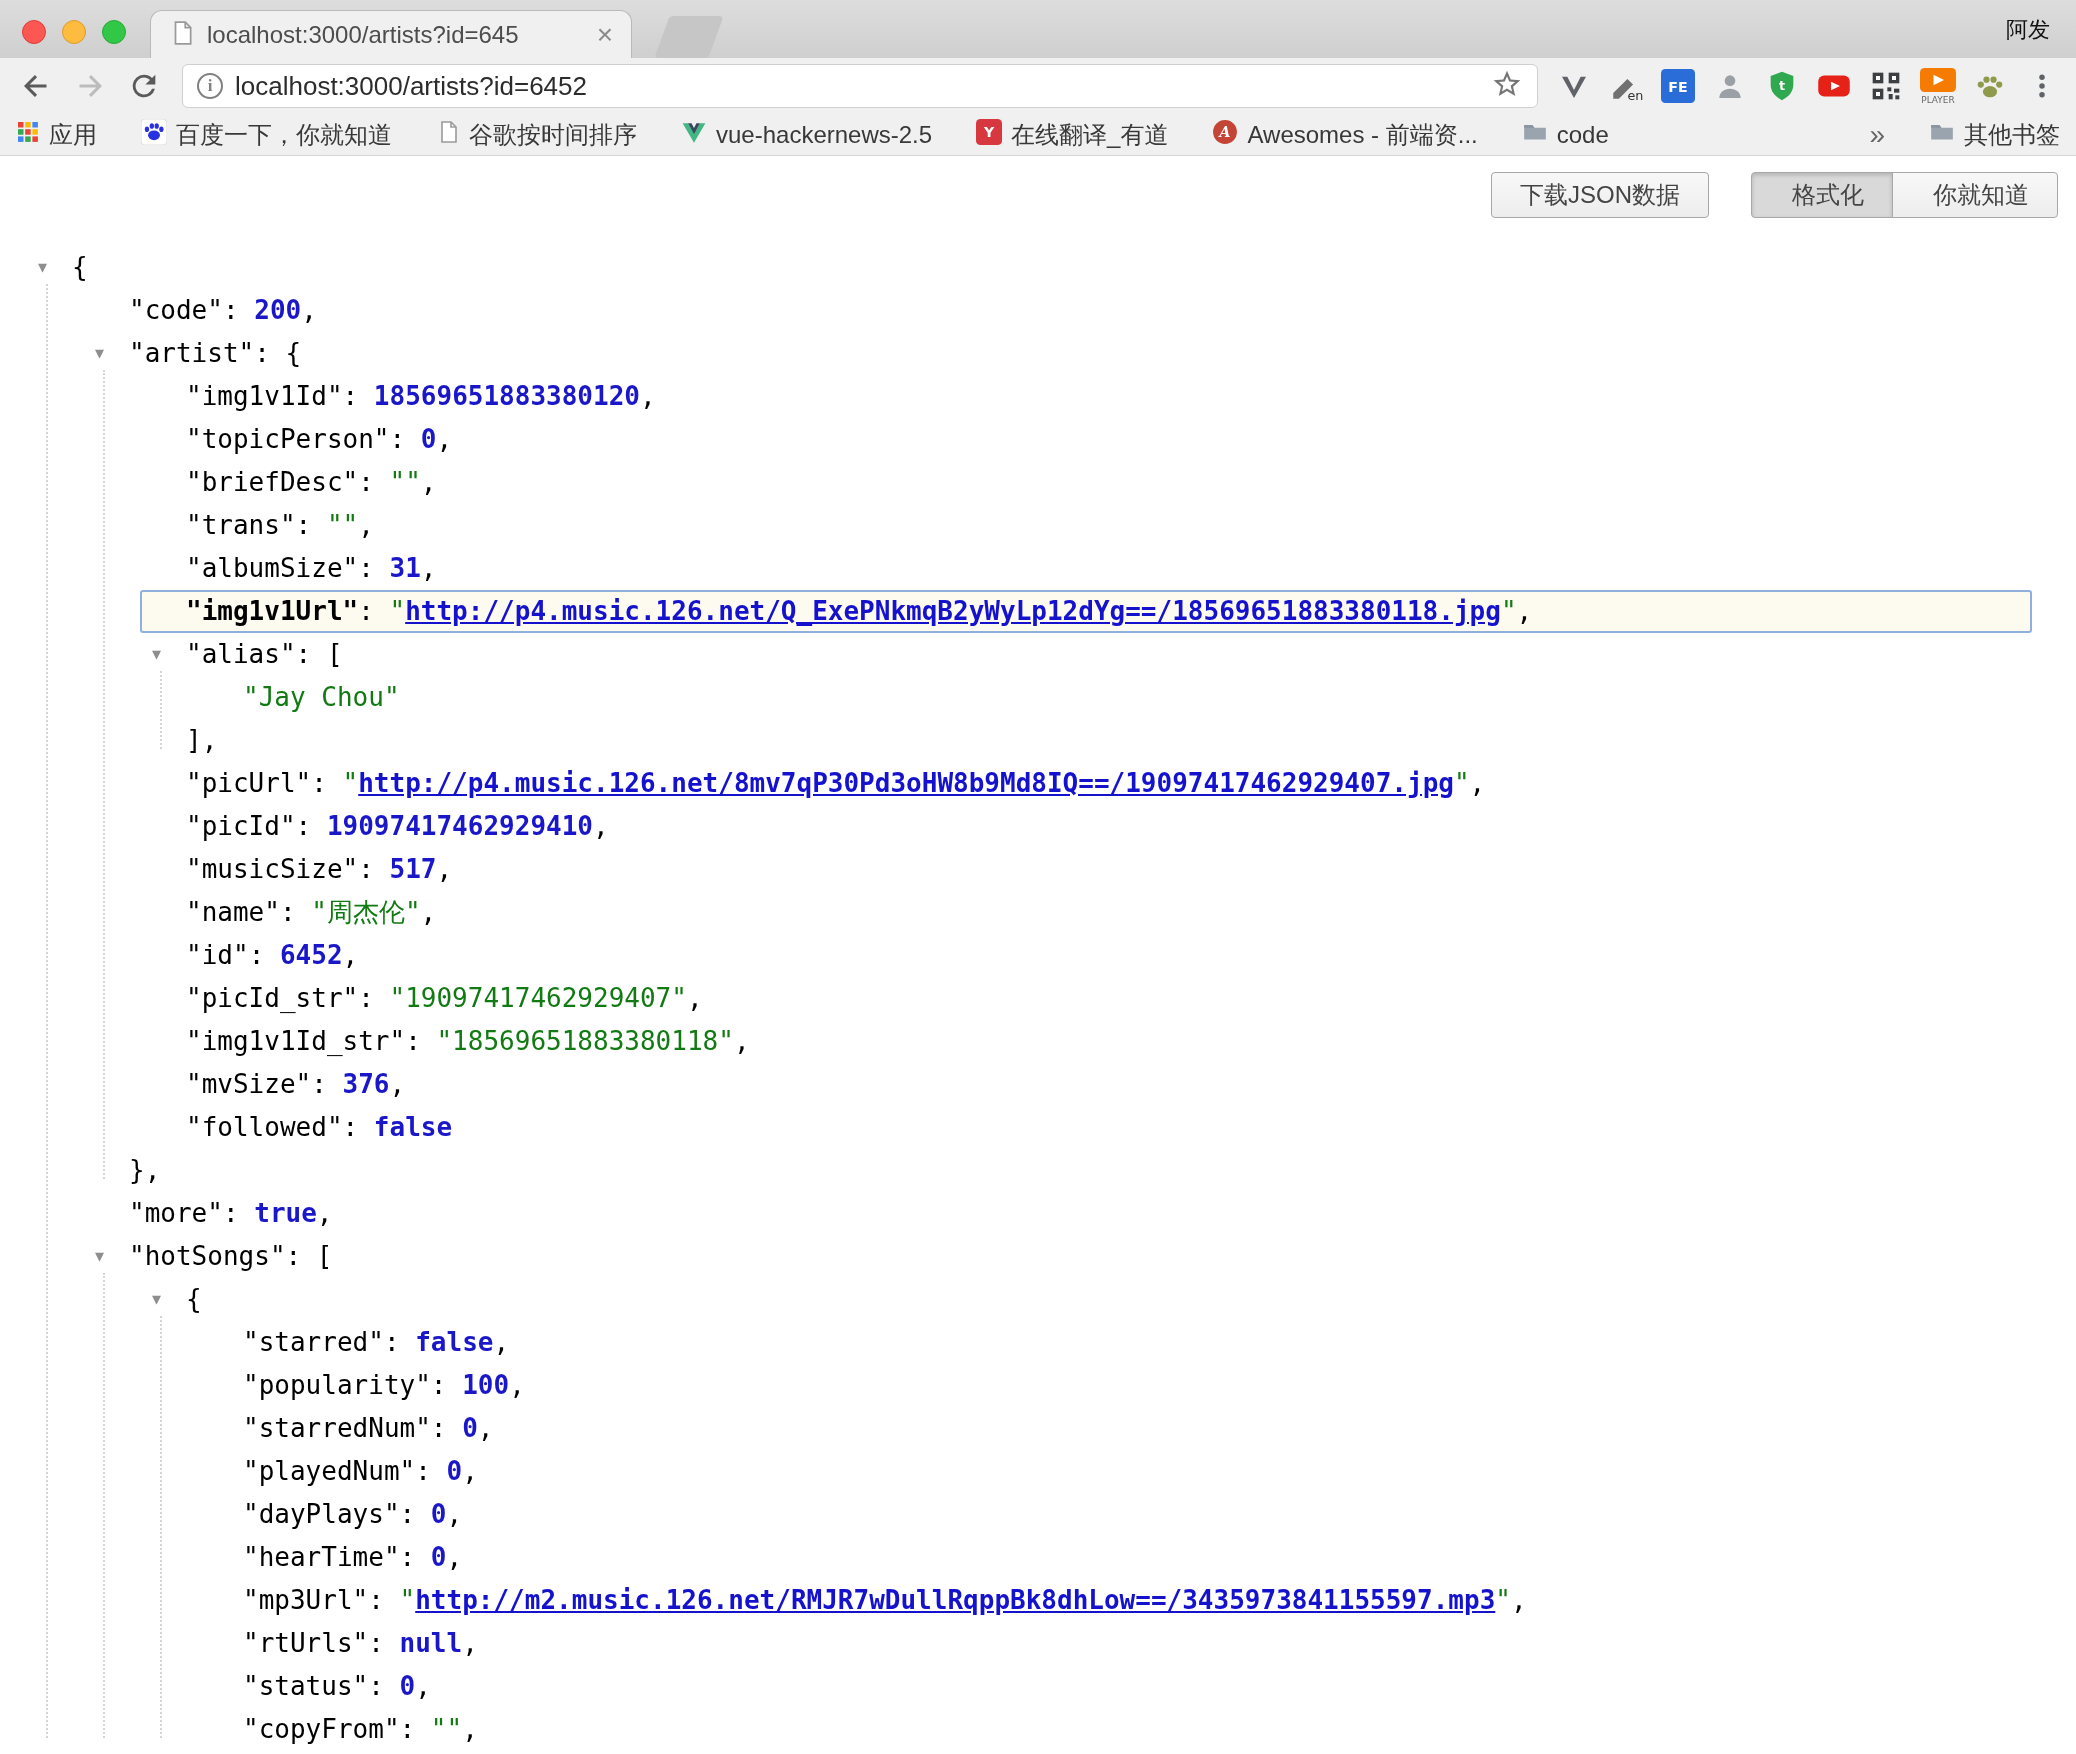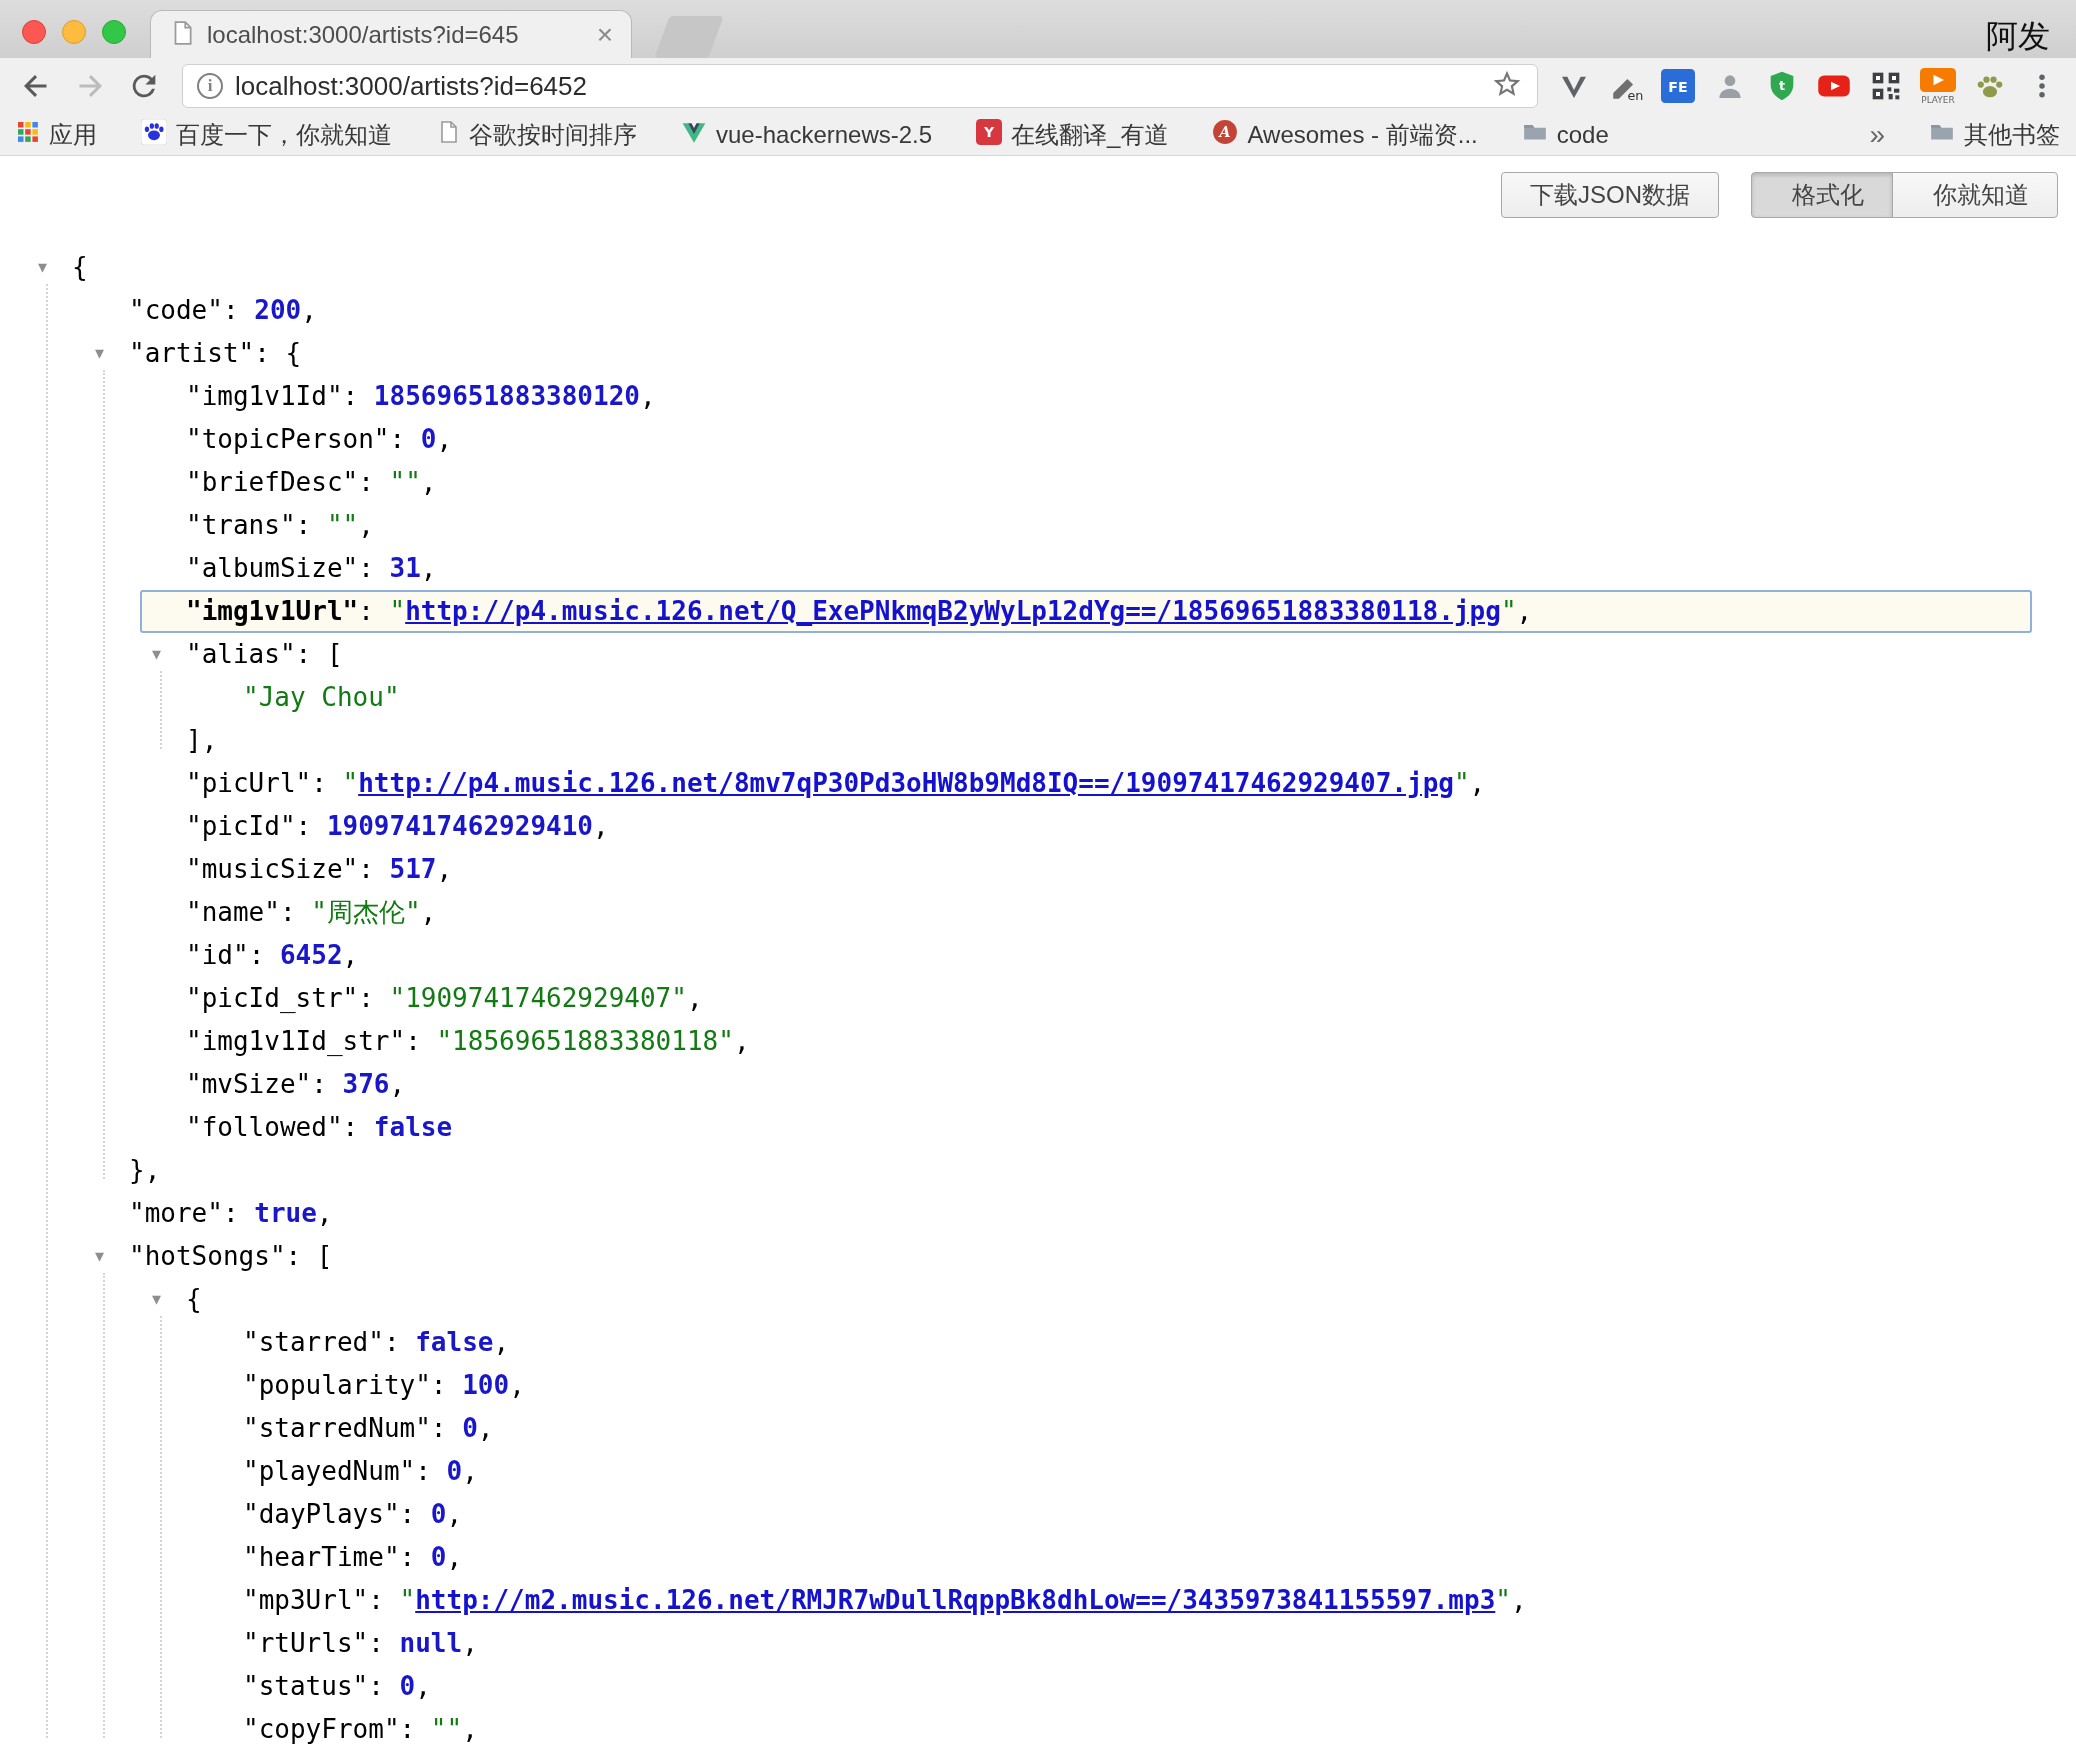--- a/index.html
+++ b/index.html
@@ -13,21 +13,21 @@
   .light.red    { background:#fc5753; border:1px solid #df3e37; }
   .light.yellow { background:#fdbc40; border:1px solid #de9c28; }
   .light.green  { background:#33c748; border:1px solid #27aa35; }
   .tab { position:absolute; left:150px; top:10px; width:482px; height:48px;
     background:#f0f0f0; border:1px solid #b9b9b9; border-bottom:none;
     border-radius:12px 12px 0 0; display:flex; align-items:center; padding:0 18px; gap:12px; }
   .tab-title { flex:1; font-size:24px; color:#4d4d4d; white-space:nowrap; overflow:hidden; }
   .tab-close { font-size:28px; color:#8a8a8a; line-height:1; cursor:pointer; }
   .newtab { position:absolute; left:662px; top:16px; width:54px; height:42px;
     background:#c6c6c6; transform:skewX(-20deg); border-radius:4px; }
-  .profile { position:absolute; right:26px; top:15px; font-size:32px; color:#111; }
+  .profile { position:absolute; right:26px; top:15px; font-size:22px; color:#111; }
 
   
   .navbar { height:56px; background:#f0f0f0; display:flex; align-items:center; padding:0 14px; gap:10px; }
   .navbtn { width:44px; height:44px; display:flex; align-items:center; justify-content:center; border-radius:50%; }
   .urlbar { flex:1; height:44px; background:#fff; border:1px solid #cfcfcf; border-radius:6px;
     display:flex; align-items:center; padding:0 14px; gap:12px; margin:0 6px; }
   .info-ic { width:26px; height:26px; border:2px solid #808080; border-radius:50%;
     color:#808080; font-size:17px; font-weight:bold; display:flex; align-items:center; justify-content:center;
     font-family:"Liberation Serif",serif; flex:0 0 auto; }
   .url-text { flex:1; font-size:26px; color:#2c2c2c; white-space:nowrap; overflow:hidden; }
@@ -36,21 +36,21 @@
 
   
   .bookmarks { height:42px; background:#f0f0f0; border-bottom:1px solid #d6d6d6;
     display:flex; align-items:center; padding:0 16px; gap:44px; }
   .bm { display:flex; align-items:center; gap:9px; font-size:24px; color:#383838; white-space:nowrap; cursor:pointer; }
   .bm-spacer { flex:1; }
   .bm-chevron { font-size:28px; color:#666; cursor:pointer; }
 
   
   .content { background:#fff; }
-  .toolbar { display:flex; justify-content:flex-end; align-items:center; padding:16px 18px 0 0; gap:32px; }
+  .toolbar { display:flex; justify-content:flex-end; align-items:center; padding:16px 18px 0 0; gap:42px; }
   .btn { height:46px; padding:0 28px; font-size:24px; color:#444;
     background:linear-gradient(#f8f8f8,#ededed); border:1px solid #a8a8a8; border-radius:4px; cursor:pointer;
     font-family:inherit; }
   .segmented { display:flex; }
   .segmented .btn { border-radius:0; margin-left:-1px;padding-left:40px; }
   .segmented .btn:first-child { border-radius:4px 0 0 4px; margin-left:0; }
   .segmented .btn:last-child { border-radius:0 4px 4px 0; }
   .btn.active { background:#d9d9d9; box-shadow:inset 0 2px 4px rgba(0,0,0,.18); }
 
   

